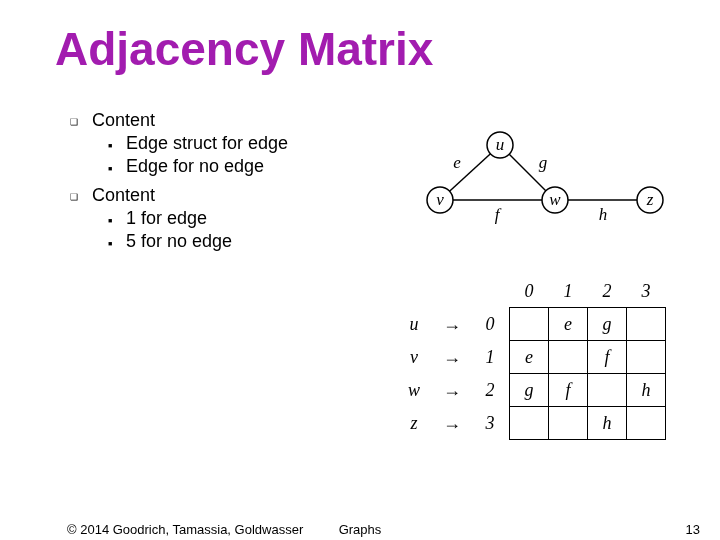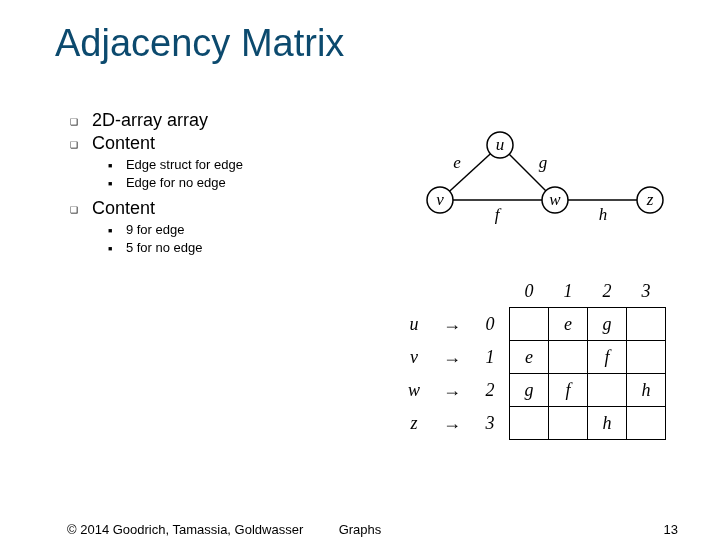--- a/index.html
+++ b/index.html
@@ -15,23 +15,23 @@
   .slide {
     width: 720px;
     height: 540px;
     position: relative;
     box-sizing: border-box;
   }
   .title {
     position: absolute;
     top: 22px;
     left: 55px;
-    font-size: 38px;
-    color: #0c4a6e;
-    font-weight: normal;
+    font-size: 46px;
+    color: #a21caf;
+    font-weight: bold;
   }
   .bullets {
     position: absolute;
     top: 110px;
     left: 70px;
     font-size: 14px;
   }
   .lvl1 {
     margin-bottom: 2px;
   }
@@ -50,21 +50,21 @@
     margin-top: 2px;
     margin-bottom: 0px;
   }
   .lvl2 .sm {
     font-size: 7px;
     display: inline-block;
     width: 14px;
     vertical-align: middle;
   }
   .lvl2 .txt2 {
-    font-size: 13px;
+    font-size: 18px;
   }
   .graph-fig {
     position: absolute;
     top: 120px;
     left: 395px;
     width: 290px;
     height: 110px;
   }
   .matrix-fig {
     position: absolute;
@@ -109,54 +109,50 @@
     margin-left: 37px;
   }
   .footer-center {
     position: absolute;
     left: 0;
     width: 720px;
     text-align: center;
   }
   .page-num {
     position: absolute;
-    right: 42px;
+    right: 20px;
   }
 </style>
 </head>
 <body>
 
 <div class="slide">
 
   <div class="title">Adjacency Matrix</div>
 
   <div class="bullets">
     <div class="lvl1">
       <span class="sq">❑</span>
-      <span class="txt">2D-array array</span>
-    </div>
-    <div class="lvl1">
-      <span class="sq">❑</span>
       <span class="txt">Content</span>
     </div>
     <div class="lvl2">
       <span class="sm">■</span>
       <span class="txt2">Edge struct for edge</span>
     </div>
     <div class="lvl2">
       <span class="sm">■</span>
       <span class="txt2">Edge for no edge</span>
     </div>
     <div class="lvl1" style="margin-top:8px;">
       <span class="sq">❑</span>
       <span class="txt">Content</span>
     </div>
     <div class="lvl2">
       <span class="sm">■</span>
-      <span class="txt2">9 for edge</span>
+      <span class="txt2">1 for edge</span>
     </div>
     <div class="lvl2">
       <span class="sm">■</span>
       <span class="txt2">5 for no edge</span>
     </div>
   </div>
 
   <svg class="graph-fig" viewBox="0 0 290 110">
 
     <line x1="105" y1="25" x2="45" y2="80" stroke="#000" stroke-width="1.5"></line>

